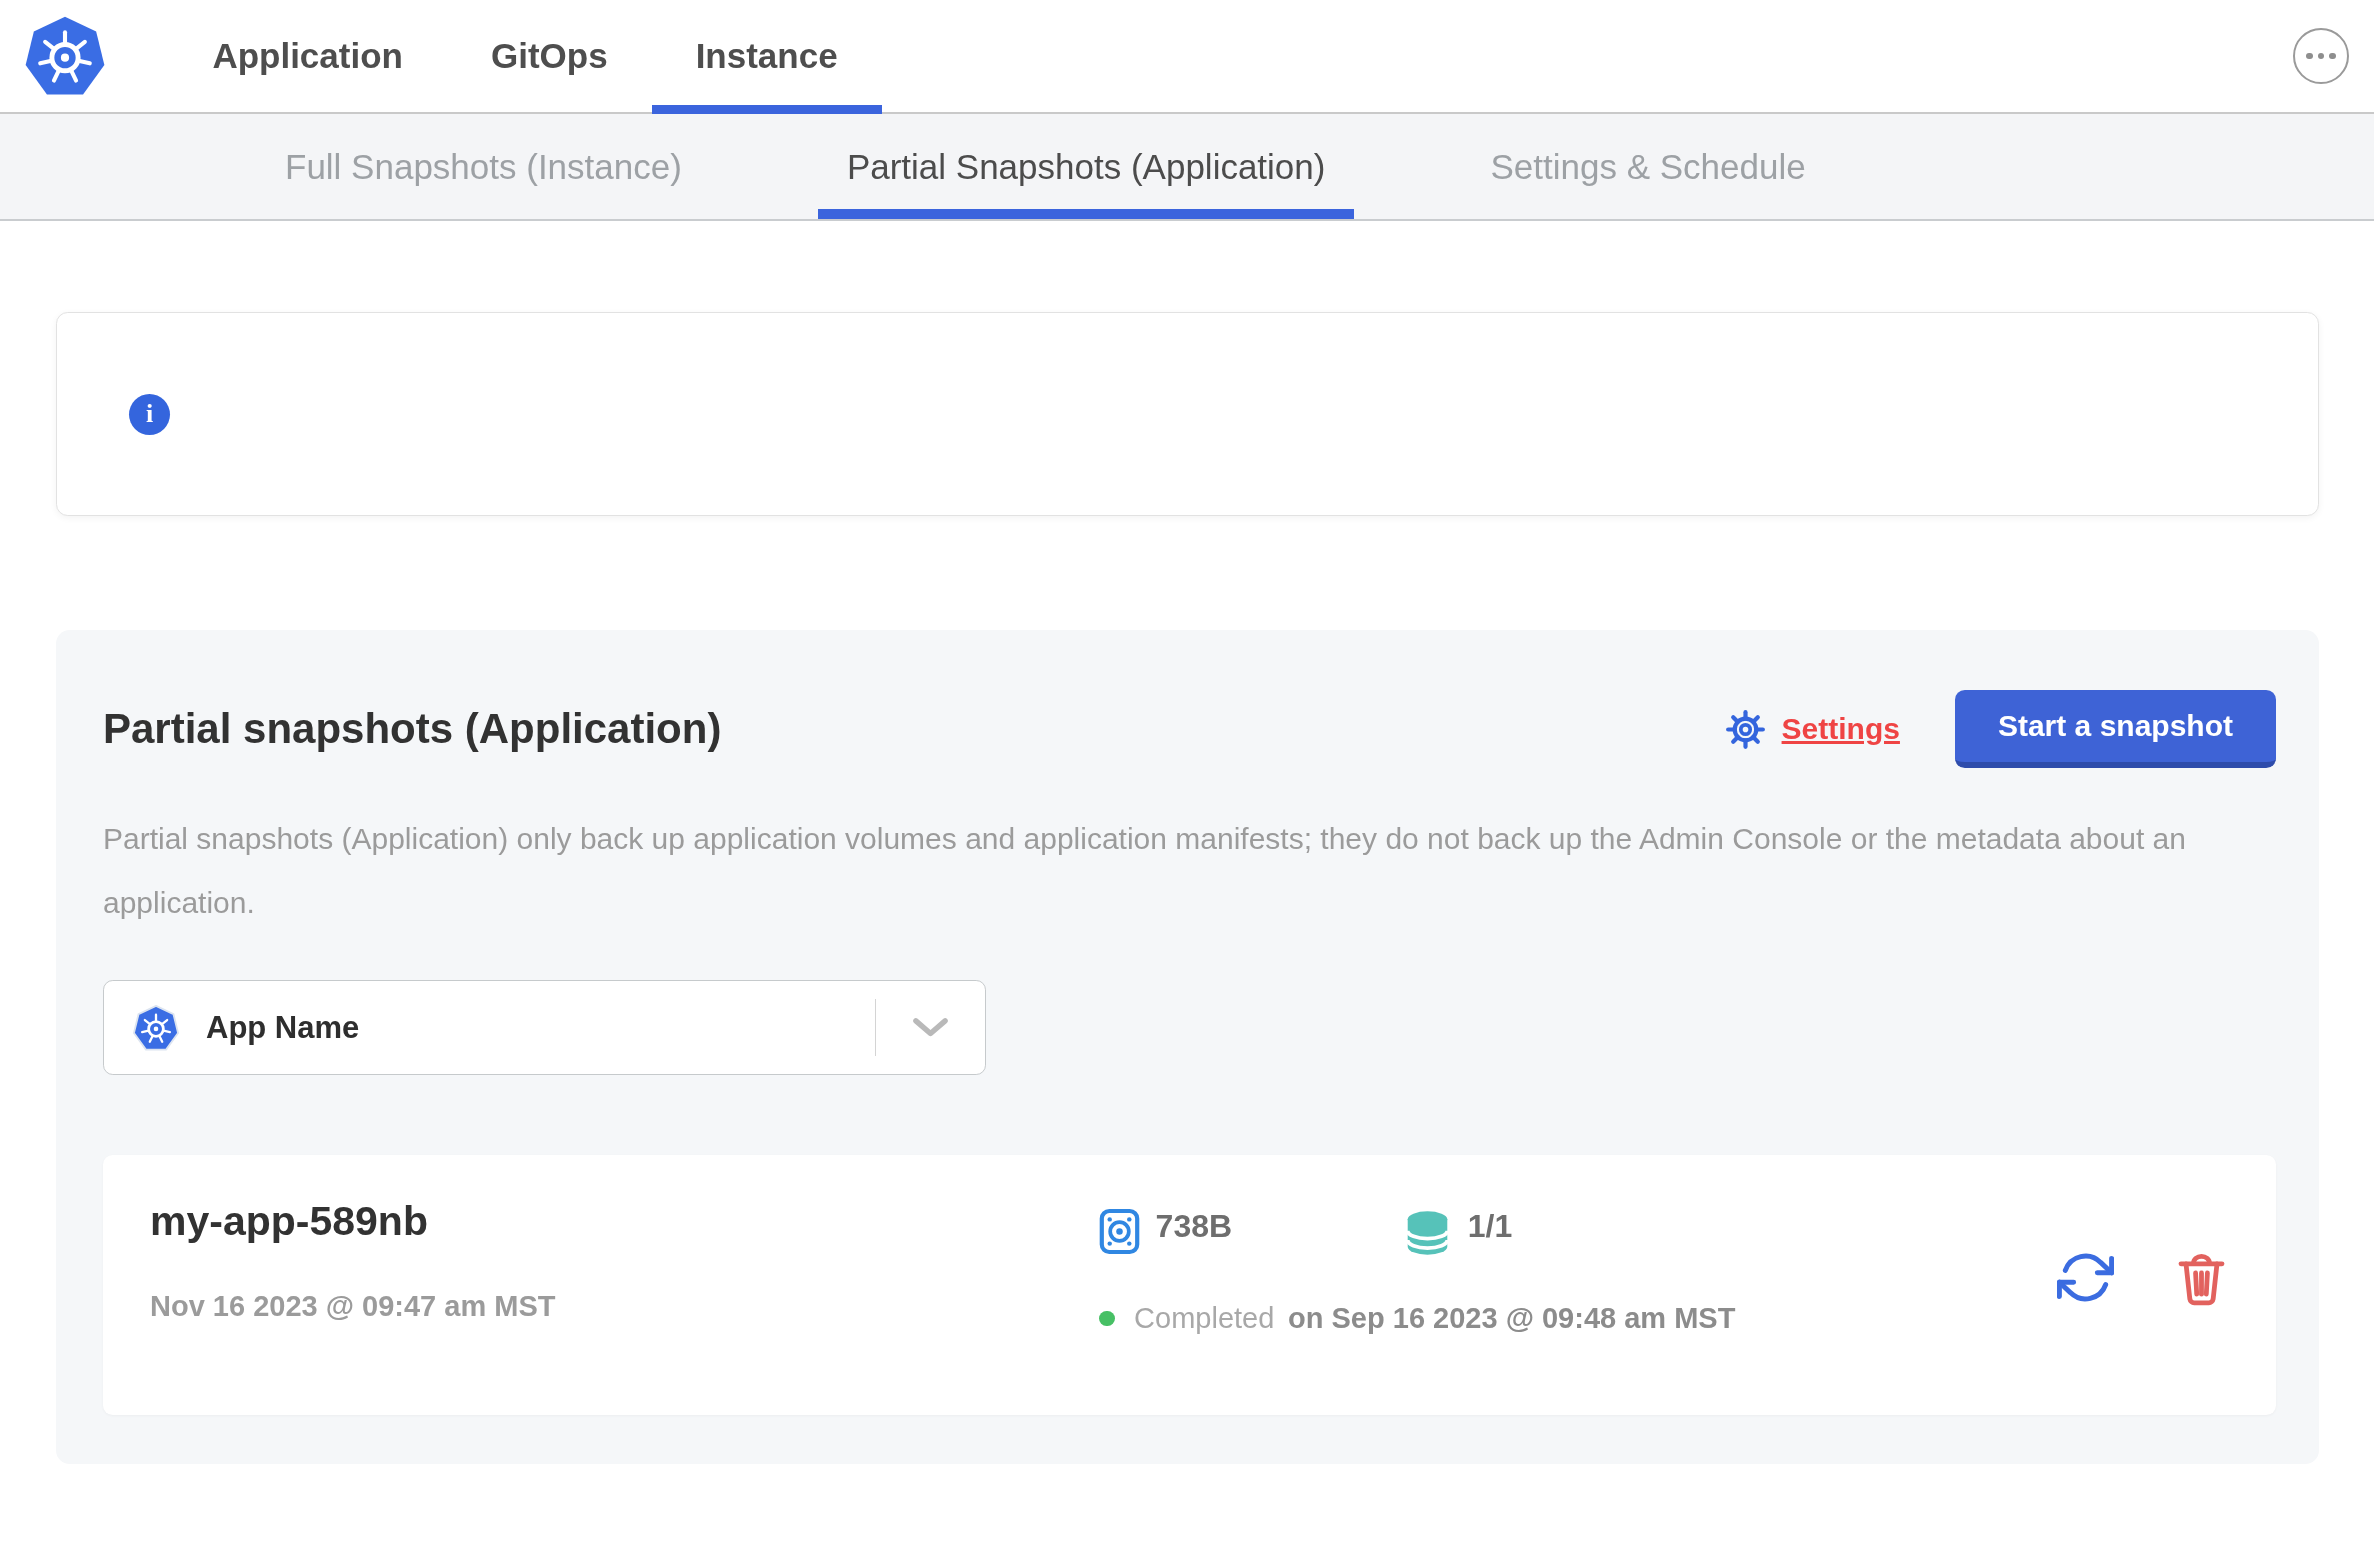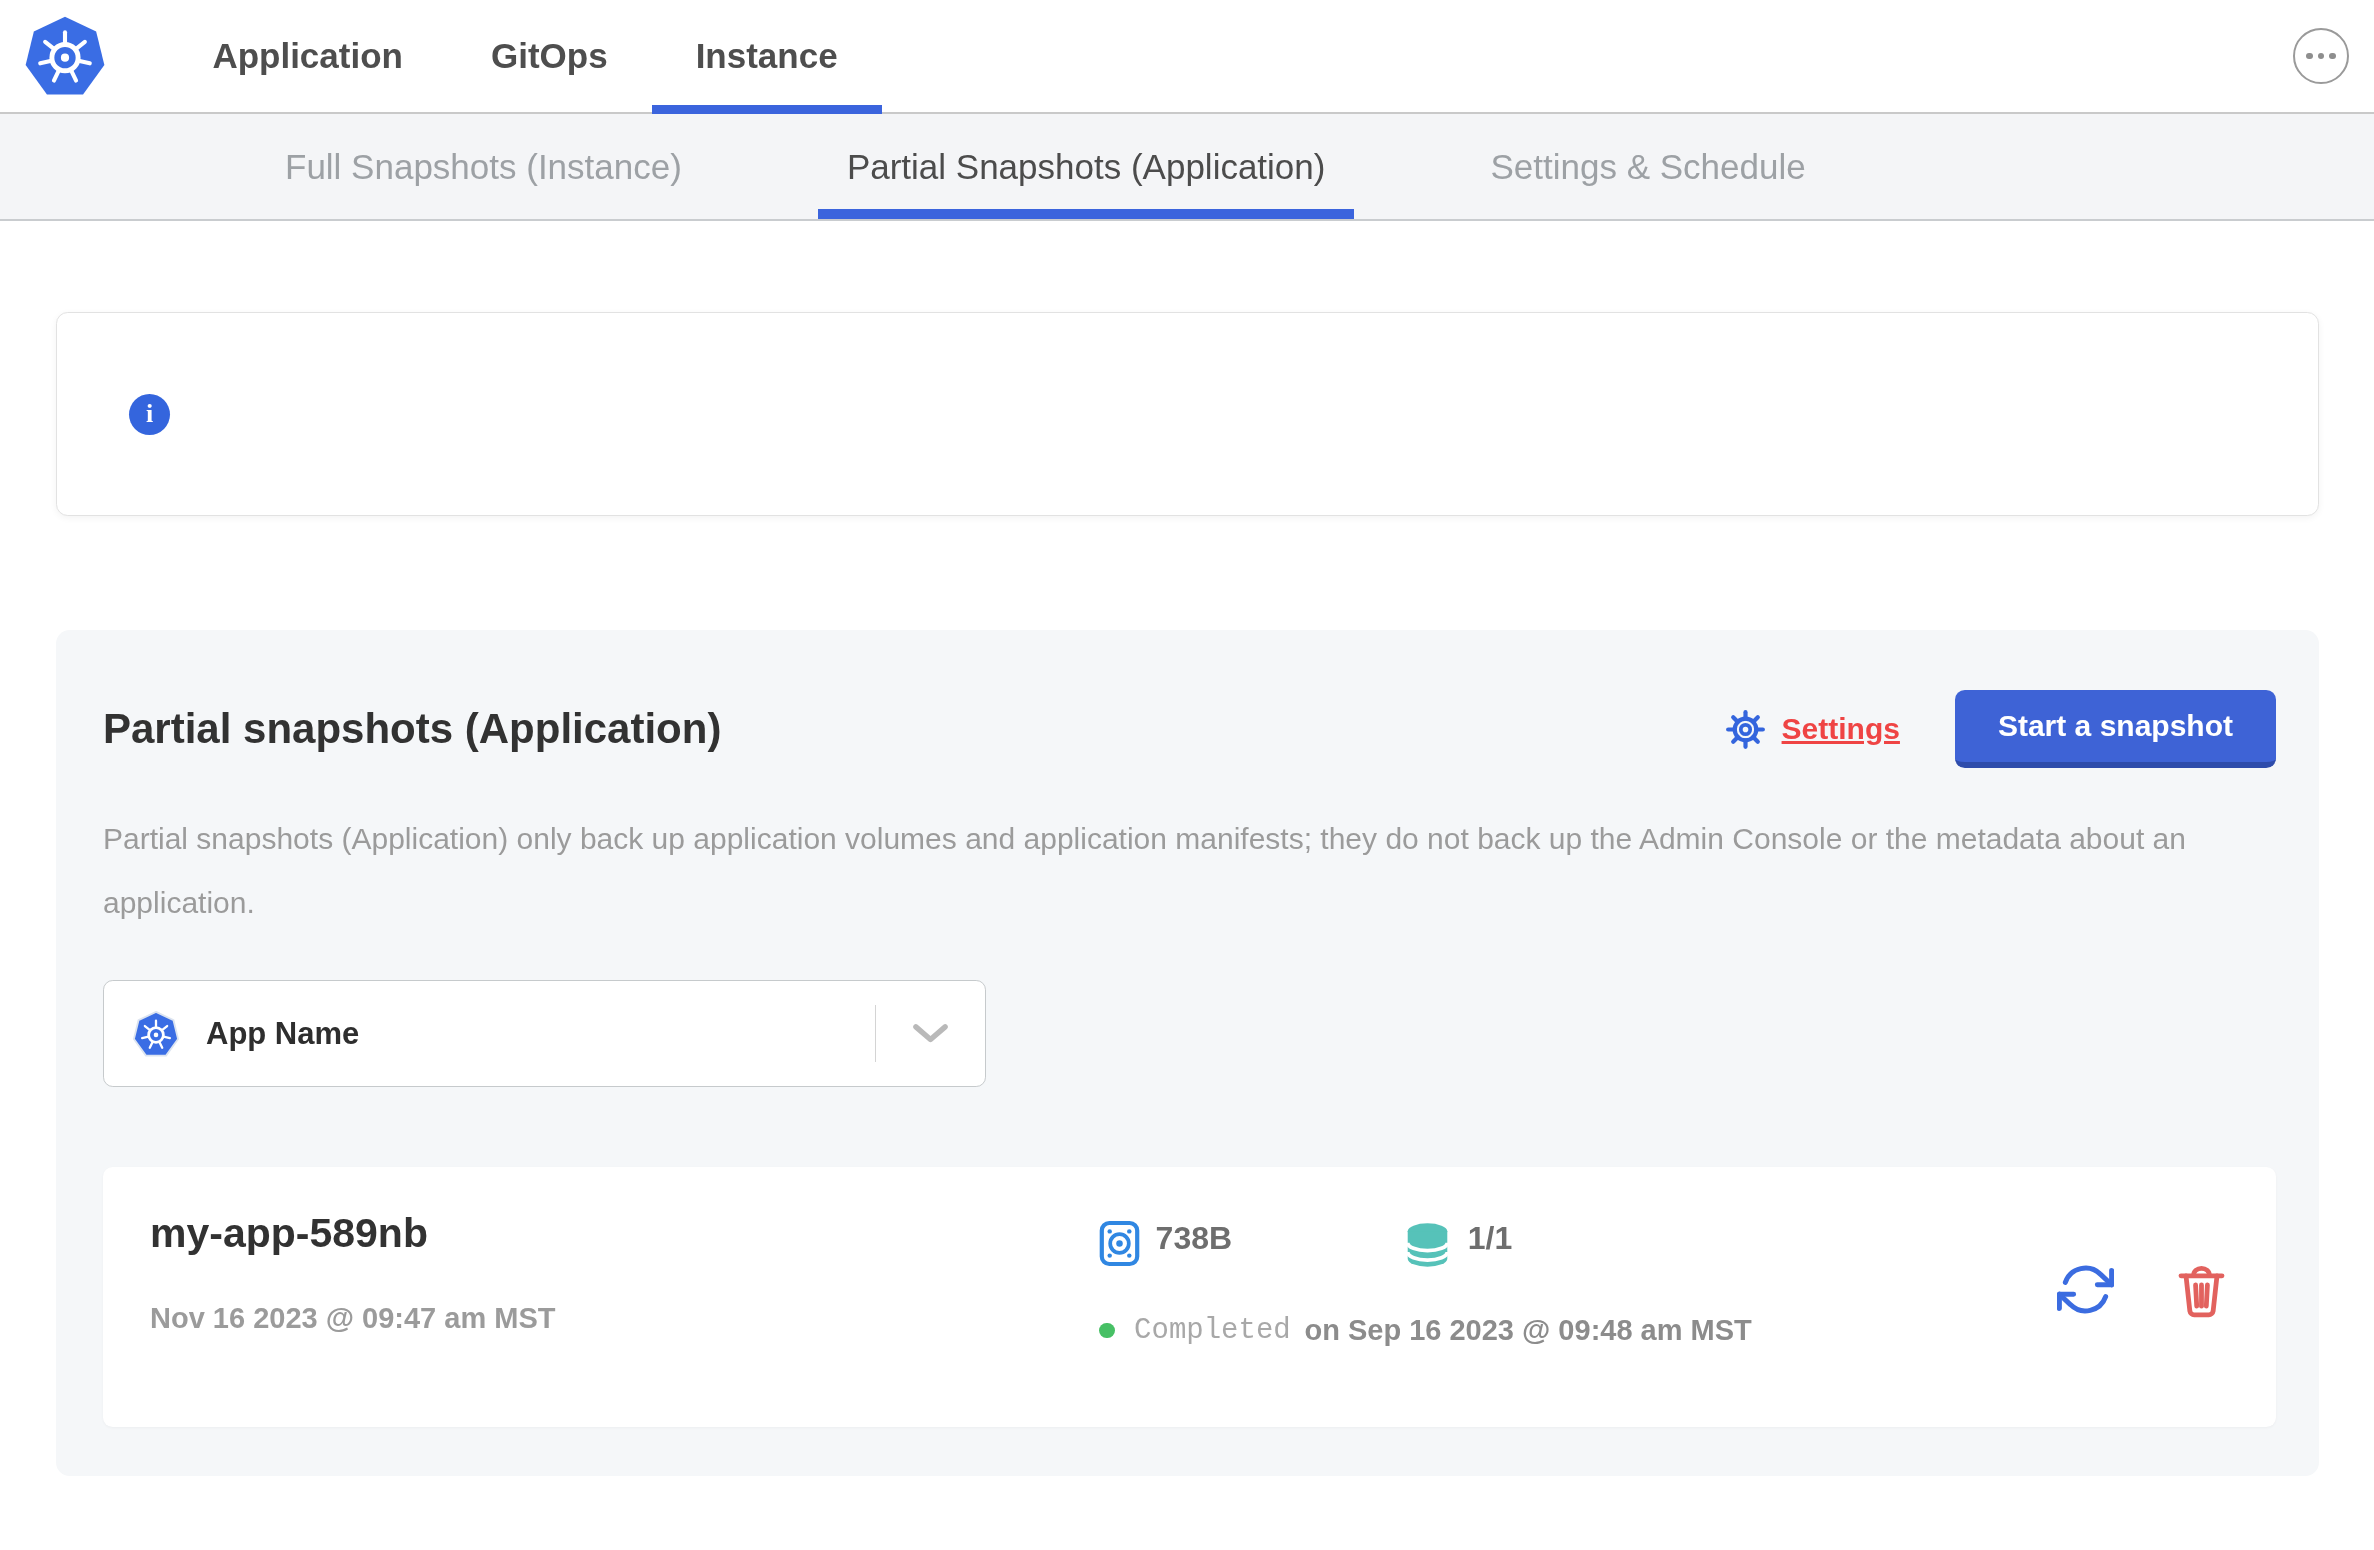--- a/index.html
+++ b/index.html
@@ -53,21 +53,21 @@
   .gear { width: 45px; height: 45px; margin-right: 13.7px; }
   .settings-link { font-size: 30px; font-weight: 700; color: #ef4444;
     text-decoration: underline; margin-right: 55px; cursor: pointer; }
   .start-btn { height: 78px; padding: 7px 43px; background: #3e63d6; border: none;
     border-bottom: 6.8px solid #2e4cab; border-radius: 9.8px; color: #fff;
     font-size: 30px; font-weight: 700; font-family: inherit; cursor: pointer; }
   .panel-desc { margin-top: 39px; font-size: 30px; line-height: 64px;
     color: #9b9b9b; max-width: 2155px; }
 
   
-  .selector { margin-top: 45px; width: 883px; height: 107px; background: #fff;
+  .selector { margin-top: 45px; width: 883px; height: 95px; background: #fff;
     border: 1.5px solid #c6cacc; border-radius: 9.8px; display: flex;
     align-items: center; padding-left: 29px; cursor: pointer; }
   .selector .k8s-mini { width: 46px; height: 46px; }
   .selector-label { margin-left: 27px; font-size: 31px; font-weight: 600;
     color: #2e2e2e; }
   .selector-divider { margin-left: auto; width: 1.5px; height: 57px;
     background: #d4d4d4; }
   .chevron-box { width: 109px; display: flex; align-items: center;
     justify-content: center; }
 
@@ -79,21 +79,21 @@
   .snap-name { font-size: 41px; font-weight: 700; color: #323232; }
   .snap-started { margin-top: 45px; font-size: 29px; font-weight: 700;
     color: #9b9b9b; }
   .snap-mid { flex: 1; }
   .stats-line { display: flex; margin-top: 9.8px; }
   .stat-val { font-size: 32px; font-weight: 700; color: #6e6e6e; margin-left: 15.6px; }
   .db-icon-wrap { margin-left: 171px; }
   .status-line { display: flex; align-items: center; margin-top: 39px; }
   .status-dot { width: 15.6px; height: 15.6px; border-radius: 50%; background: #47c065;
     margin-right: 19.5px; }
-  .status-label { font-size: 29px; color: #a8a8a8; font-family: Liberation Mono, monospace; }
+  .status-label { font-size: 29px; color: #a8a8a8; }
   .status-finished { font-size: 29px; font-weight: 700; color: #8c8c8c;
     margin-left: 13.7px; }
   .snap-actions { display: flex; align-items: center; gap: 60px;
     margin-left: auto; align-self: flex-start; margin-top: 51px; }
   .icon-btn { background: none; border: none; cursor: pointer; padding: 0;
     line-height: 0; }
 </style>
 </head>
 <body>
 

